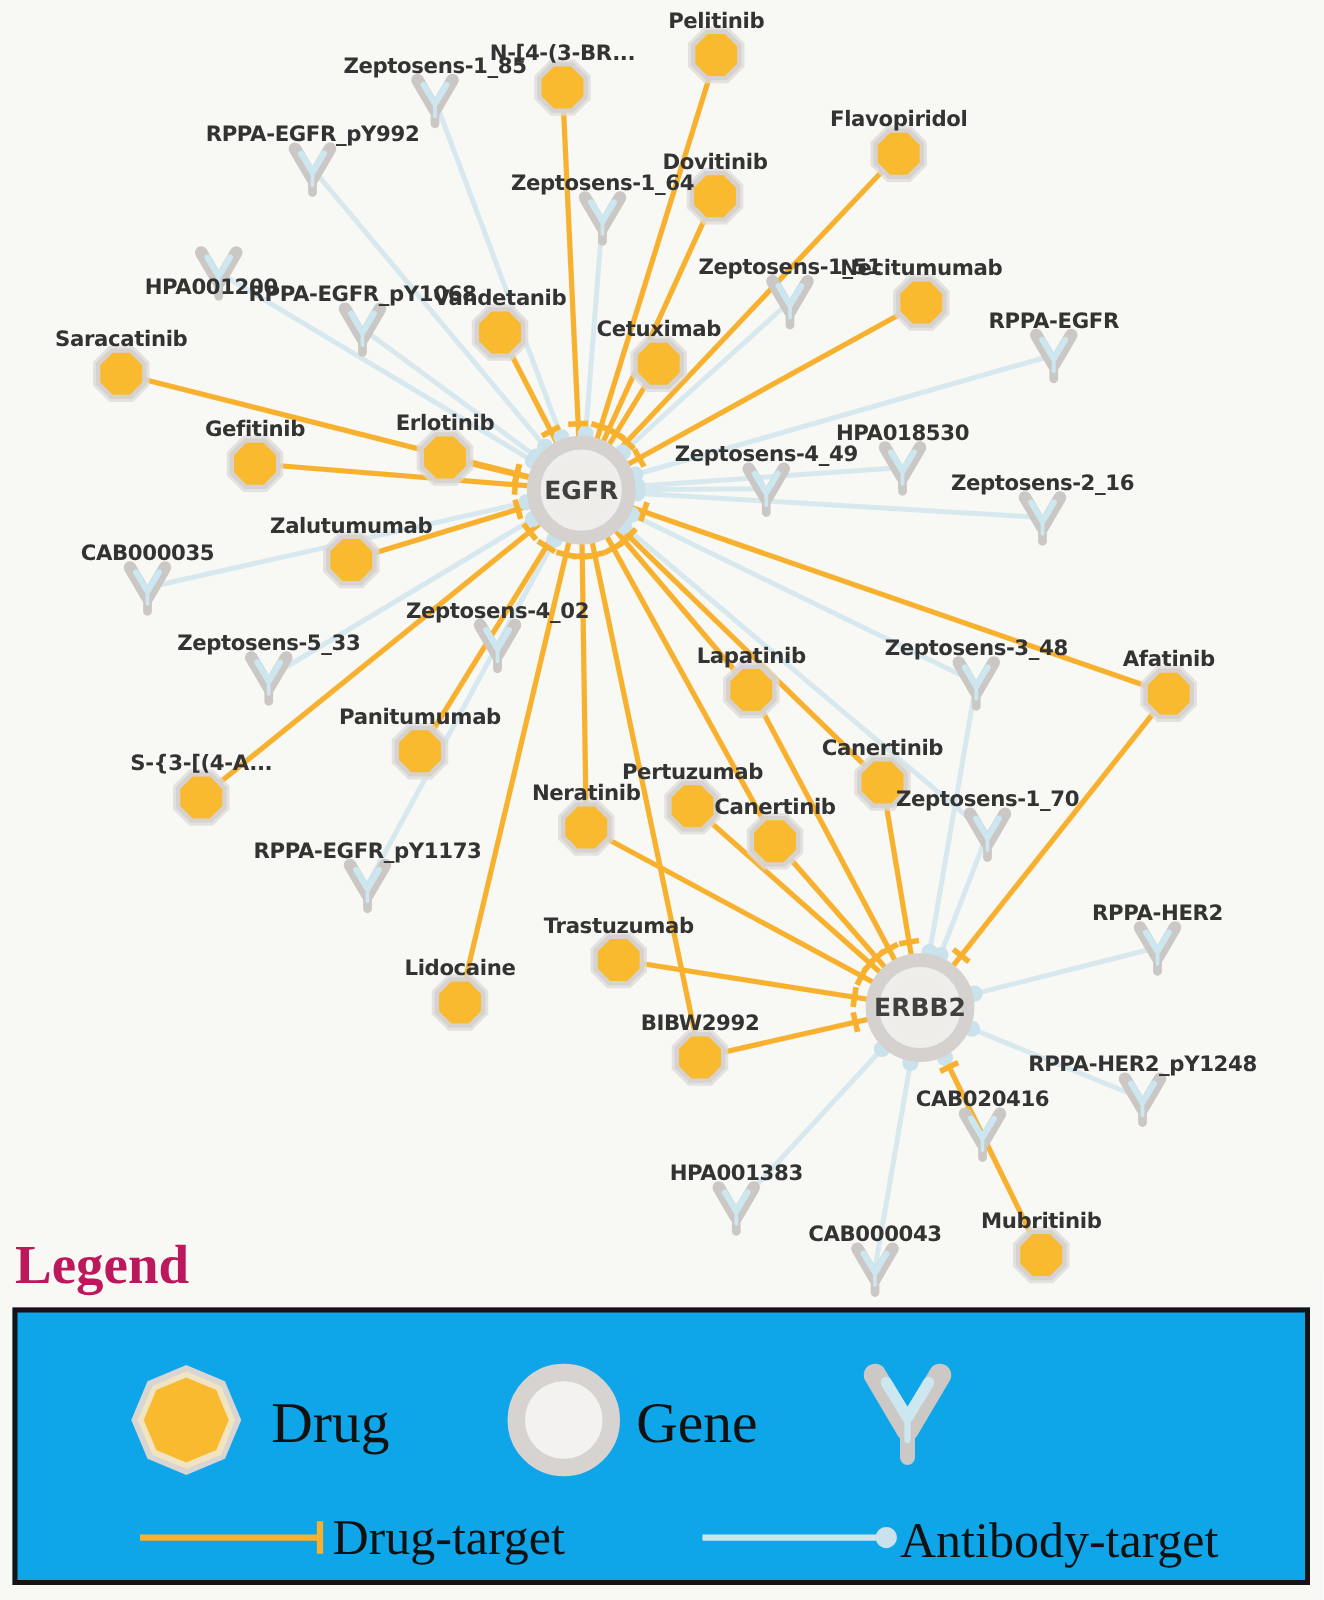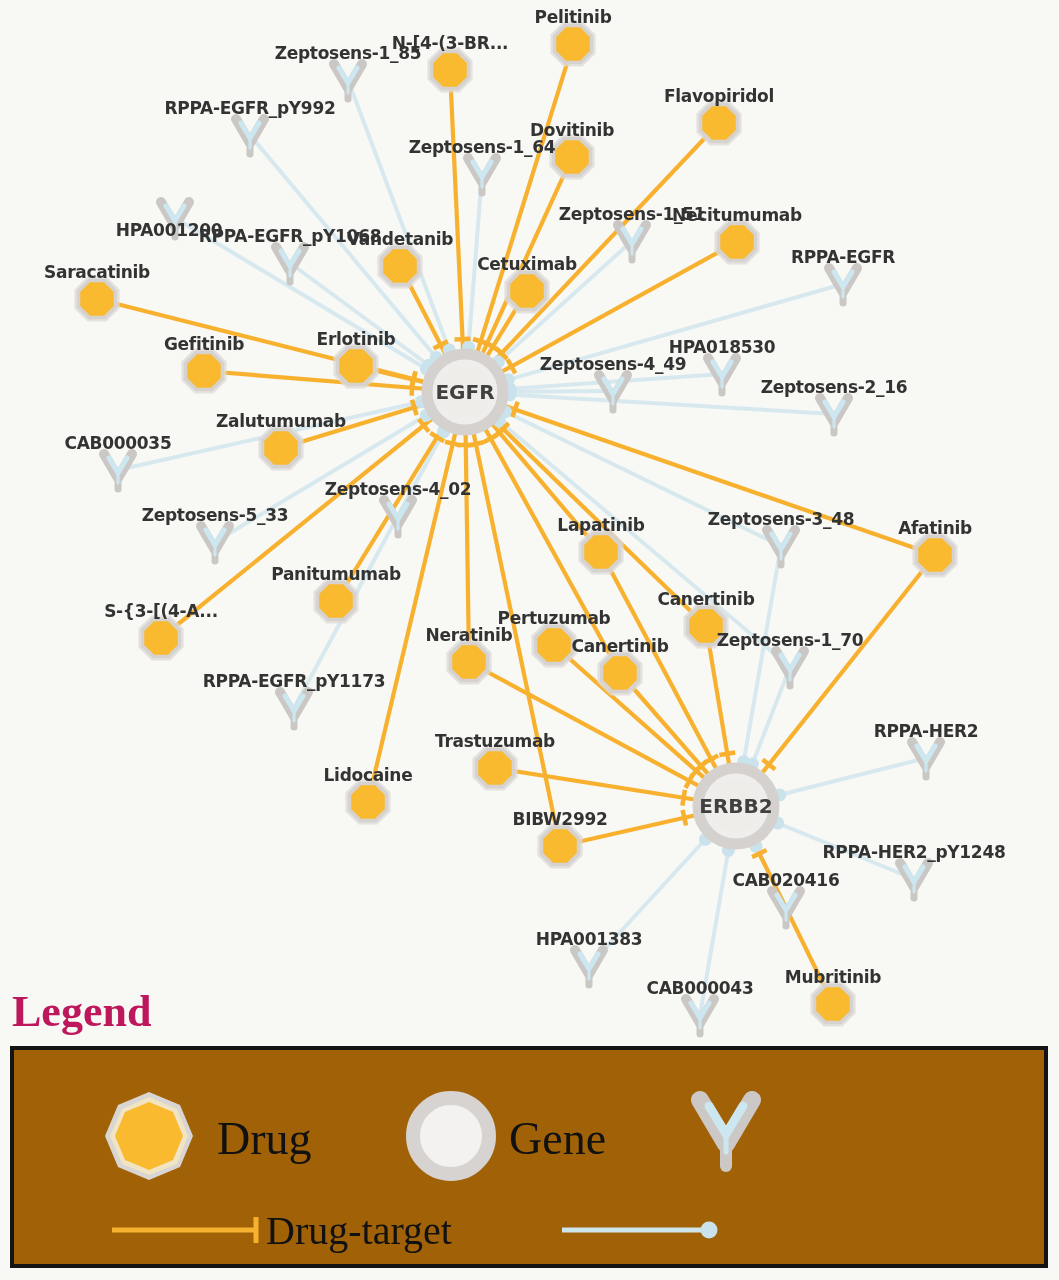--- a/index.html
+++ b/index.html
@@ -13,21 +13,21 @@
     position:absolute;transform:translate(-50%,-50%);
     font-weight:700;font-size:17px;color:#333;letter-spacing:-0.3px;white-space:nowrap;
   }
   .gene-label{font-size:20px;color:#404040;letter-spacing:0;}
   .legend-title{
     position:absolute;left:12px;top:986px;
     font-family:"Liberation Serif",serif;font-weight:700;font-size:44px;color:#be185d;
   }
   .legend-box{
     position:absolute;left:10px;top:1046px;width:1030px;height:214px;
-    border:4px solid #141414;background:#a16207;
+    border:4px solid #141414;background:#0ea5e9;
   }
   .legend-box svg{position:absolute;}
   .legend-label{
     position:absolute;transform:translateY(-50%);
     font-family:"Liberation Serif",serif;font-size:46px;color:#111;white-space:nowrap;
   }
   .legend-edge-label{font-size:40px;}
 </style>
 </head>
 <body>
@@ -448,14 +448,15 @@
     <svg width="164" height="44" style="left:92px;top:158px;">
       <line x1="6" y1="22" x2="150" y2="22" stroke="#F8B12E" stroke-width="5"></line>
       <line x1="150" y1="9" x2="150" y2="35" stroke="#F8B12E" stroke-width="5"></line>
     </svg>
     <div class="legend-label legend-edge-label" style="left:252px;top:180px;">Drug-target</div>
 
     <svg width="172" height="44" style="left:542px;top:158px;">
       <line x1="6" y1="22" x2="148" y2="22" stroke="#CFE5EC" stroke-width="5"></line>
       <circle cx="153" cy="22" r="8.5" fill="#C9E2EB"></circle>
     </svg>
+    <div class="legend-label legend-edge-label" style="left:706px;top:182px;">Antibody-target</div>
   </div>
 </div>
 
 </body></html>

